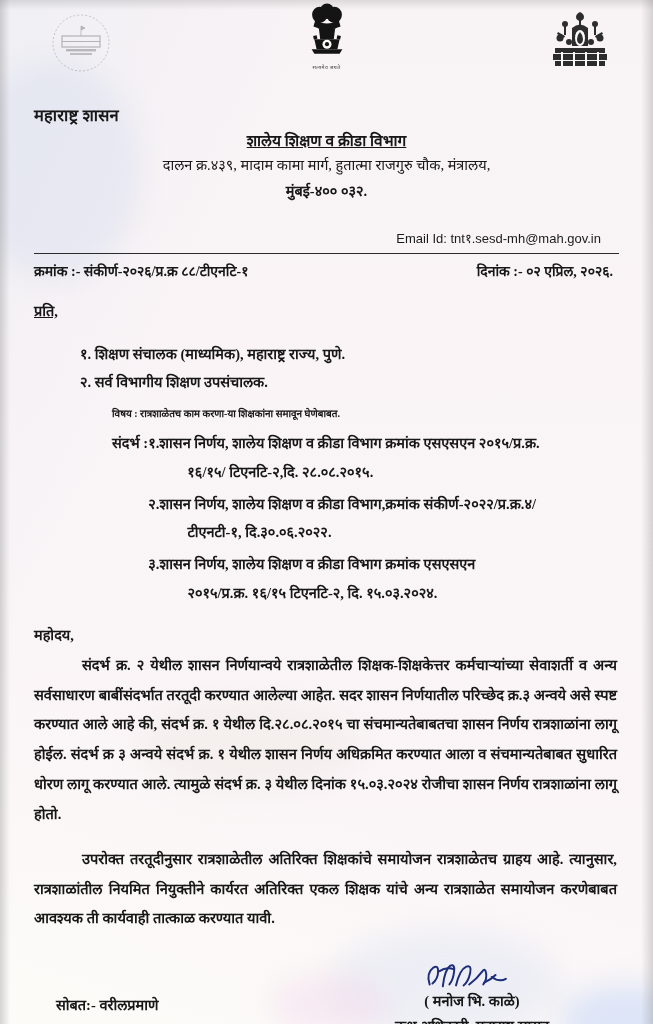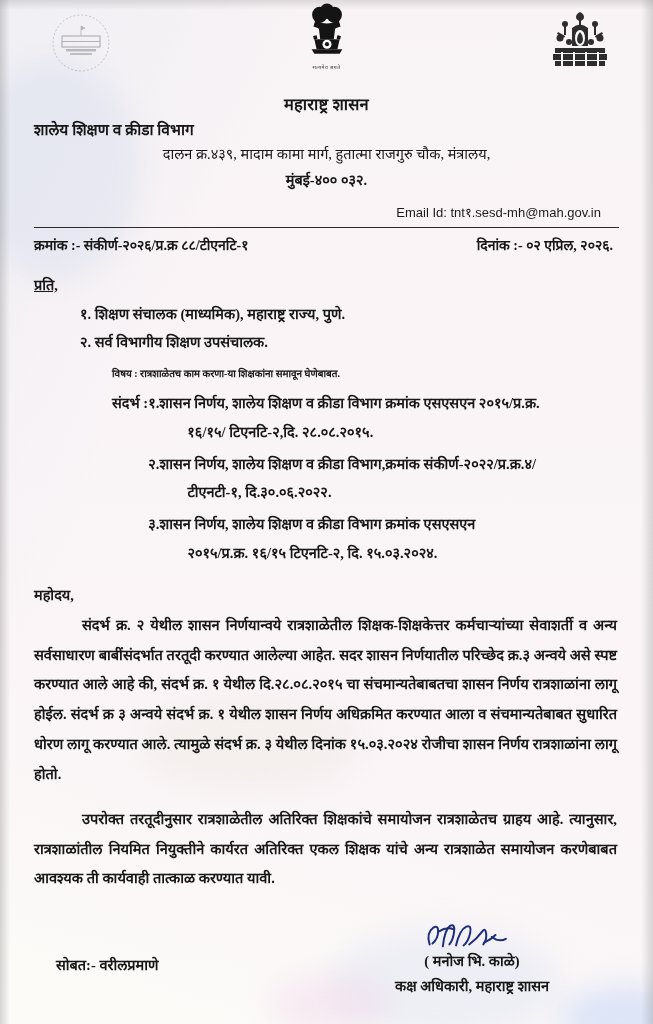--- a/index.html
+++ b/index.html
@@ -82,51 +82,52 @@
   }
   .satyamev {
     font-size: 5px;
     letter-spacing: 0.4px;
     color: #333;
     margin-top: -2px;
   }
 
   
   .org-title {
-    text-align: center;
+    text-align: left;
     font-size: 16.5px;
     font-weight: 700;
     line-height: 1.55;
     letter-spacing: 0.2px;
-    margin-top: 0;
+    margin-top: 11px;
   }
   .org-sub {
-    text-align: left;
+    text-align: center;
     font-size: 15.5px;
     font-weight: 700;
     line-height: 1.6;
+    text-decoration: underline;
   }
   .org-addr {
     text-align: center;
     font-size: 14.5px;
     font-weight: 400;
     line-height: 1.72;
   }
   .org-city {
     text-align: center;
     font-size: 14.5px;
     font-weight: 700;
     line-height: 1.9;
   }
   .email-line {
     text-align: right;
     font-size: 13px;
     font-family: "Liberation Sans", sans-serif;
     color: #1b1b1b;
-    margin-top: 8px;
+    margin-top: 23px;
     padding-right: 18px;
   }
 
   
   .rule {
     border: none;
     border-top: 1.4px solid #2b2b2b;
     margin: 6px 0 0 0;
   }
   .ref-row {
@@ -134,21 +135,21 @@
     justify-content: space-between;
     font-size: 14px;
     font-weight: 600;
     margin-top: 7px;
     padding-right: 6px;
   }
 
   
   .prati { font-size: 14.5px; font-weight: 600; margin-top: 20px; text-decoration: underline; }
   .addr-list {
-    margin: 6px 0 0 0;
+    margin: 20px 0 0 0;
     padding: 0;
     list-style: none;
   }
   .addr-list li {
     font-size: 14.5px;
     font-weight: 600;
     line-height: 1.95;
     padding-left: 46px;
   }
 

